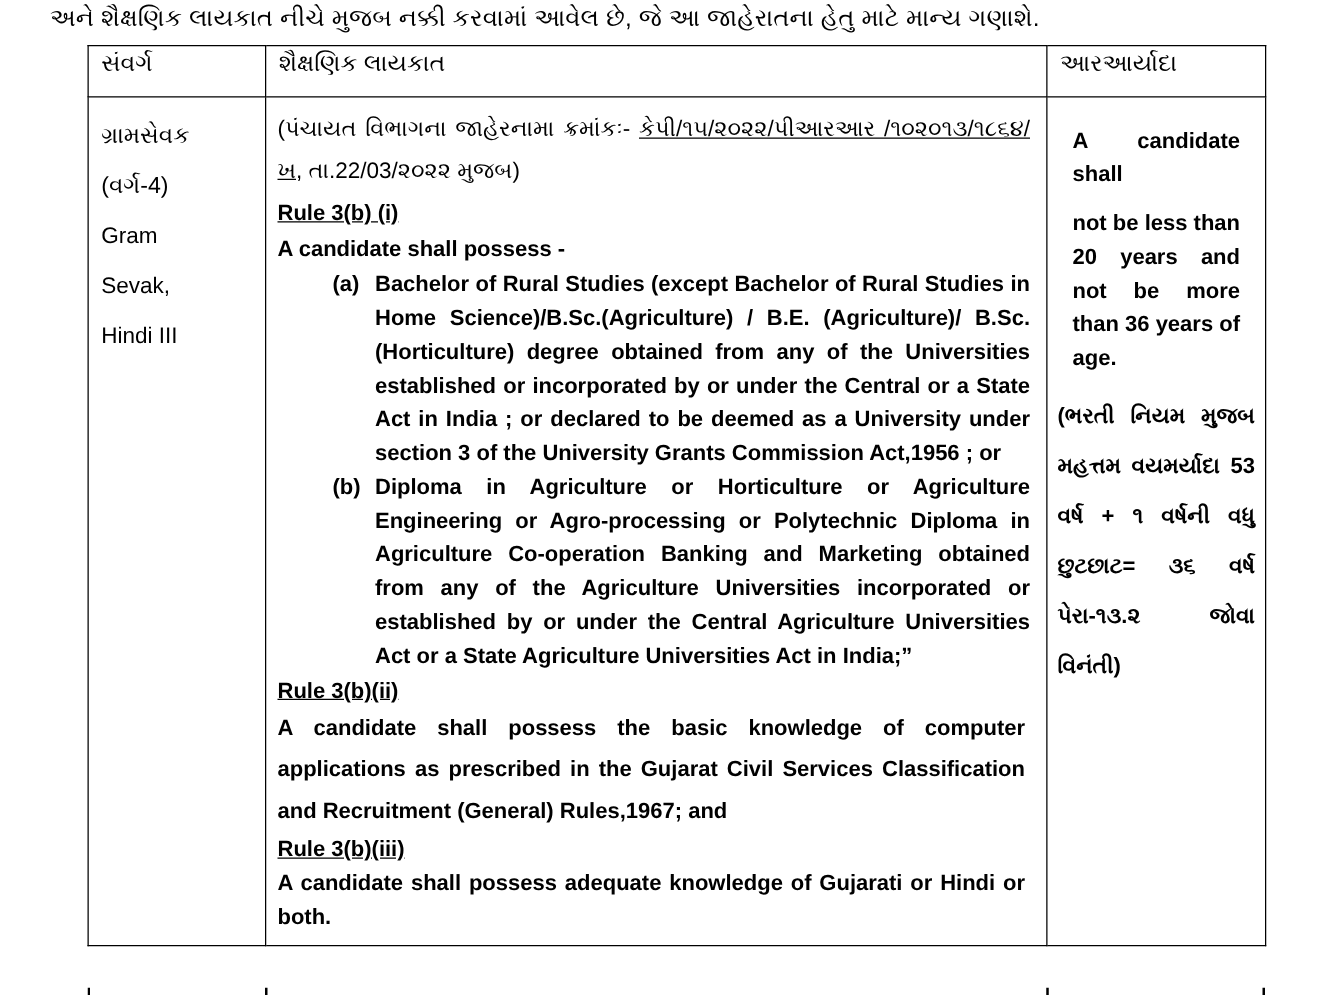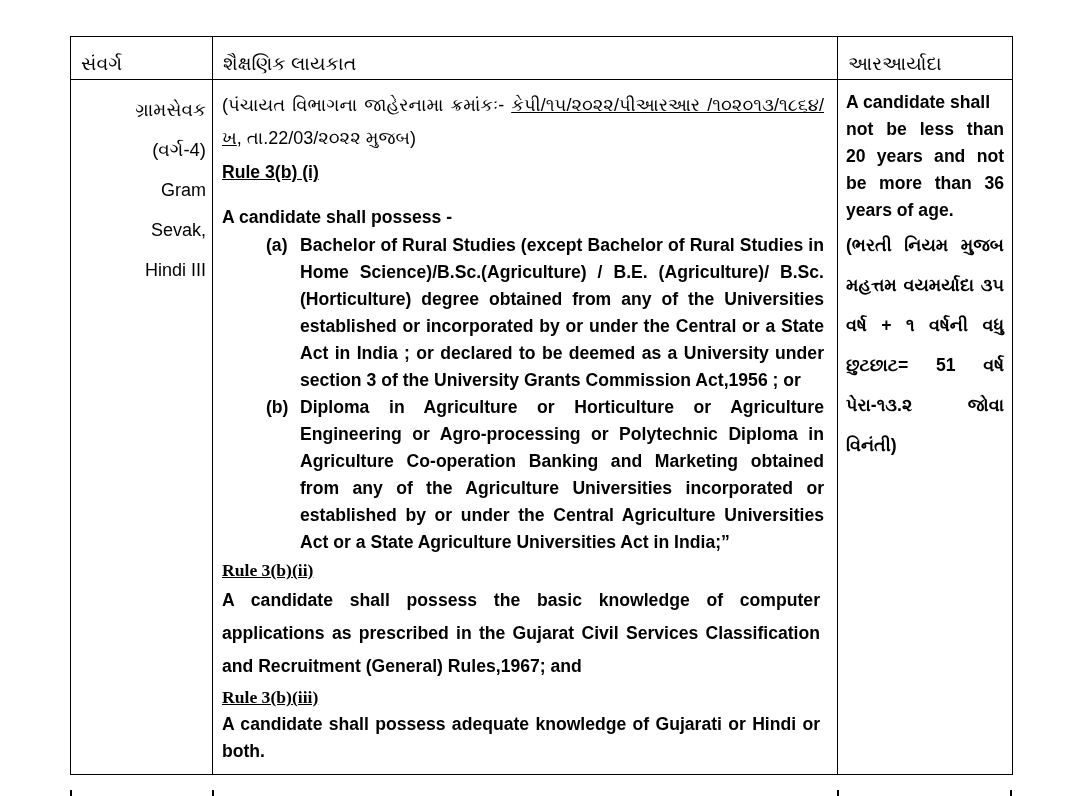--- a/index.html
+++ b/index.html
@@ -55,29 +55,27 @@
 
   
   .hdr-cell {
     height: 40px;
     vertical-align: middle;
   }
   .hdr-inner {
     padding: 2px 0 2px 10px;
     font-size: 19px;
     line-height: 26px;
-    margin-top: 12px;
   }
 
   
   .cadre-inner {
     padding: 10px 6px 8px 10px;
     font-size: 18px;
     line-height: 40px;
-    text-align: right;
   }
   .cadre-inner .guj { font-size: 18.5px; }
   .cadre-inner .eng { font-size: 18px; font-weight: 400; }
 
   
   .qual-inner {
     padding: 9px 13px 8px 9px;
     font-size: 17.6px;
   }
   .guj-ref {
@@ -87,23 +85,23 @@
     text-align-last: left;
     margin: 0 0 2px 0;
   }
   .guj-ref .u { text-decoration: underline; }
 
   .rule-head {
     font-weight: 700;
     font-size: 17.6px;
     line-height: 26px;
     text-decoration: underline;
-    margin: 4px 0 19px 0;
-  }
-  .rule-head.tight { margin: 1px 0 1px 0; font-family: Liberation Serif, serif; }
+    margin: 4px 0 3px 0;
+  }
+  .rule-head.tight { margin: 1px 0 1px 0; }
 
   .para-bold {
     font-weight: 700;
     font-size: 17.6px;
     line-height: 27px;
     margin: 0 4px 1px 0;
     text-align: justify;
     text-align-last: left;
   }
   .para-bold.loose { line-height: 33px; }
@@ -133,21 +131,21 @@
   
   .age-inner {
     padding: 9px 8px 8px 8px;
     font-weight: 700;
   }
   .age-eng {
     font-size: 17.6px;
     line-height: 27px;
     text-align: justify;
     text-align-last: left;
-    margin: 0;
+    margin: 12px;
   }
   .age-guj {
     font-size: 17.6px;
     line-height: 40px;
     font-weight: 700;
     text-align: justify;
     text-align-last: left;
     margin: 1px 0 0 0;
   }
 
@@ -166,20 +164,21 @@
     width: 1.6px;
     height: 6px;
     background: #000;
   }
 </style>
 </head>
 <body>
 
 <div class="page">
 
+  <div class="intro-line">અને શૈક્ષણિક લાયકાત નીચે મુજબ નક્કી કરવામાં આવેલ છે, જે આ જાહેરાતના હેતુ માટે માન્ય ગણાશે.</div>
 
   <table class="qual-table">
     <colgroup>
       <col class="col-cadre">
       <col class="col-qual">
       <col class="col-age">
     </colgroup>
     <tbody>
       <tr>
         <td class="hdr-cell">
@@ -233,21 +232,21 @@
 
             <p class="para-bold">A candidate shall possess adequate knowledge of Gujarati or Hindi or both.</p>
 
           </div>
         </td>
 
         <td>
           <div class="age-inner">
             <p class="age-eng">A candidate shall</p>
             <p class="age-eng">not be less than 20 years and not be more than 36 years of age.</p>
-            <p class="age-guj">(ભરતી નિયમ મુજબ મહત્તમ વયમર્યાદા ૩૫ વર્ષ + ૧ વર્ષની વધુ છુટછાટ= 51 વર્ષ પેરા-૧૩.૨ જોવા વિનંતી)</p>
+            <p class="age-guj">(ભરતી નિયમ મુજબ મહત્તમ વયમર્યાદા 53 વર્ષ + ૧ વર્ષની વધુ છુટછાટ= ૩૬ વર્ષ પેરા-૧૩.૨ જોવા વિનંતી)</p>
           </div>
         </td>
 
       </tr>
     </tbody>
   </table>
 
   <div class="next-row-hint">
     <div class="seg" style="left:0px;"></div>
     <div class="seg" style="left:142px;"></div>

